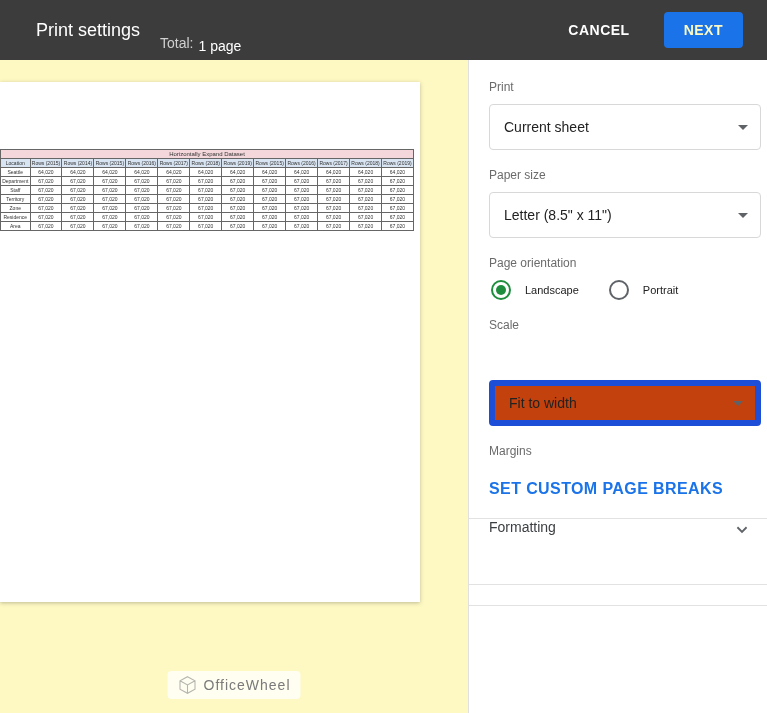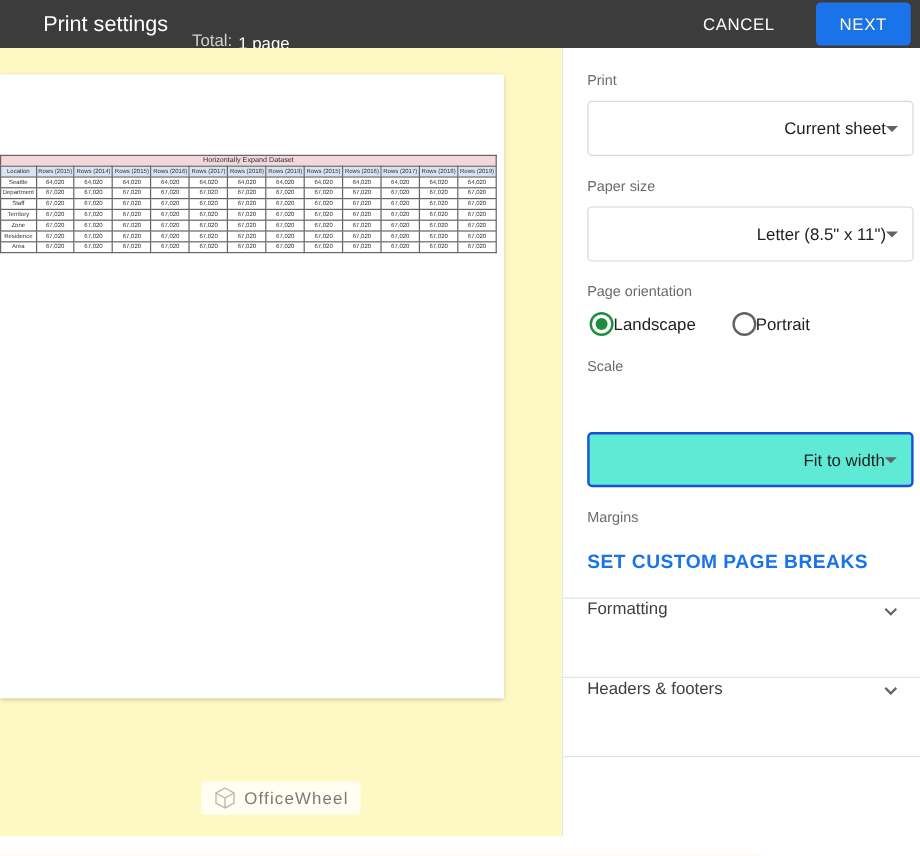--- a/index.html
+++ b/index.html
@@ -1,35 +1,35 @@
 <!DOCTYPE html>
 <html><head>
 <meta charset="utf-8">
 <style>
   * { box-sizing: border-box; margin: 0; padding: 0; font-family: Arial, Helvetica, sans-serif; }
   body { width: 767px; height: 713px; overflow: hidden; background: #fff; }
 
   
   .topbar {
-    height: 40px;
+    height: 60px;
     background: #3c3c3c;
     display: flex;
     align-items: center;
-    padding: 0 8px 0 36px;
+    padding: 0 24px 0 36px;
     color: #fff;
   }
   .topbar .title { font-size: 18px; font-weight: 500; margin-right: 20px; }
   .topbar .total-label { font-size: 14px; color: #d0d0d0; margin-right: 5px; margin-top: 26px; }
   .topbar .total-val { font-size: 14px; color: #fff; margin-top: 32px; }
   .topbar .spacer { flex: 1; }
   .topbar .btn {
     height: 36px;
     padding: 0 20px;
     font-size: 14px;
-    font-weight: 400;
+    font-weight: 700;
     letter-spacing: 0.5px;
     border-radius: 4px;
     display: flex;
     align-items: center;
     cursor: pointer;
   }
   .btn-cancel { color: #fff; margin-right: 14px; }
   .btn-next { background: #1a73e8; color: #fef9c3; }
 
   
@@ -105,41 +105,41 @@
     margin-bottom: 10px;
     margin-top: 18px;
   }
   .field-label.first { margin-top: 0; }
   .dropdown {
     border: 1px solid #d8d8d8;
     border-radius: 4px;
     height: 46px;
     display: flex;
     align-items: center;
-    justify-content: flex-end;
+    justify-content: space-between;
     padding: 0 12px 0 14px;
     font-size: 14px;
     color: #222;
     cursor: pointer;
     background: #fff;
   }
   .dropdown.filled {
-    background: #5eead4;
-    border: 2px solid #1d4ed8;
+    background: #c2410c;
+    border: 6px solid #1d4ed8;
     margin-top: 48px;
   }
   .dropdown .caret {
     width: 0; height: 0;
     border-left: 5px solid transparent;
     border-right: 5px solid transparent;
     border-top: 5px solid #5f6368;
   }
 
   .radio-row { display: flex; gap: 30px; margin: 4px 0 0 2px; }
-  .radio-item { display: flex; align-items: center; font-size: 14px; color: #222; cursor: pointer; }
+  .radio-item { display: flex; align-items: center; gap: 14px; font-size: 11px; color: #222; cursor: pointer; }
   .radio {
     width: 20px; height: 20px; border-radius: 50%; border: 2px solid #5f6368; position: relative;
   }
   .radio.sel { border-color: #1e8e3e; }
   .radio.sel::after {
     content: ""; position: absolute; top: 3px; left: 3px; width: 10px; height: 10px; border-radius: 50%; background: #1e8e3e;
   }
 
   .link-btn {
     color: #1a73e8;
@@ -373,21 +373,15 @@
     <div class="link-btn">SET CUSTOM PAGE BREAKS</div>
 
     <div class="divider"></div>
     <div class="expander">
       <span>Formatting</span>
       <span class="chev"><svg viewBox="0 0 24 24">
             <path d="M7 9l5 5 5-5"></path>
           </svg></span>
     </div>
     <div class="divider"></div>
-    <div class="expander">
-      <span>Headers &amp; footers</span>
-      <span class="chev"><svg viewBox="0 0 24 24">
-            <path d="M7 9l5 5 5-5"></path>
-          </svg></span>
-    </div>
     <div class="divider"></div>
   </div>
 </div>
 
 </body></html>

